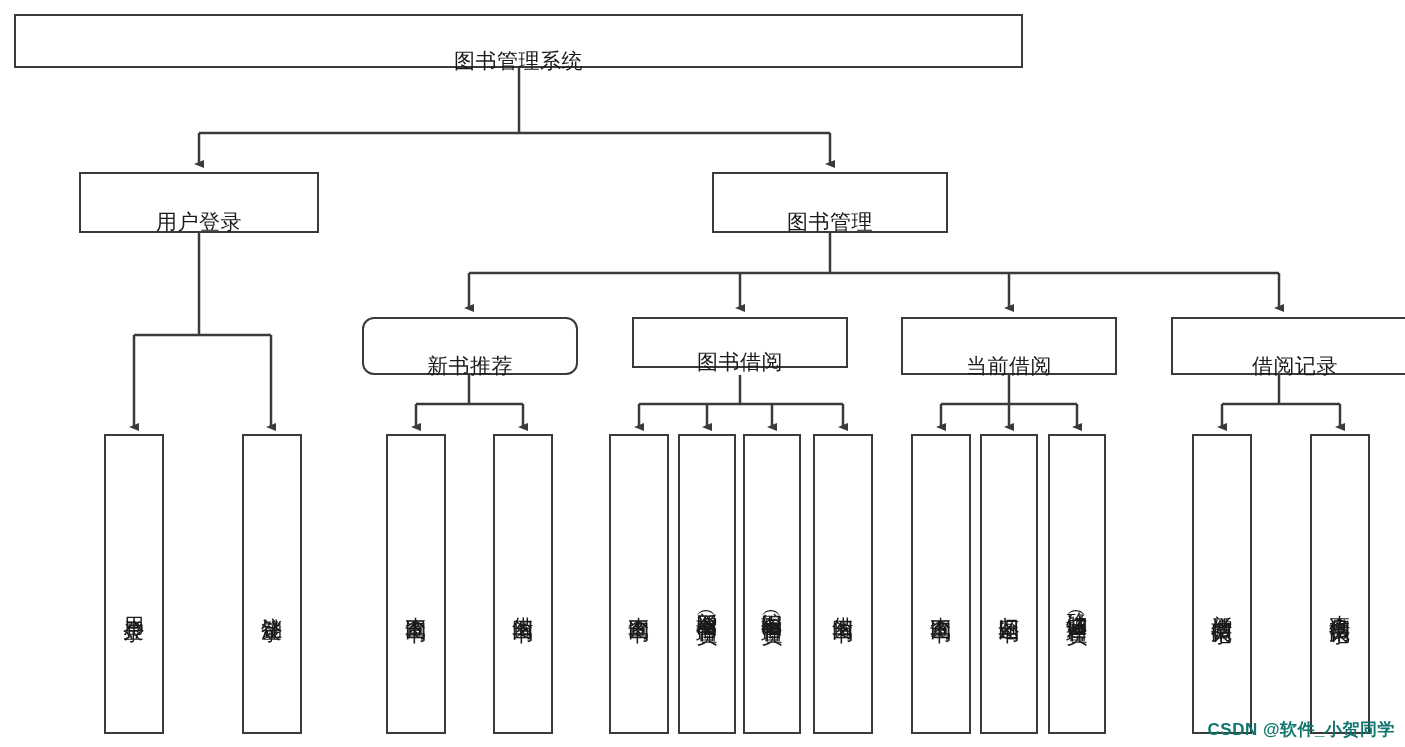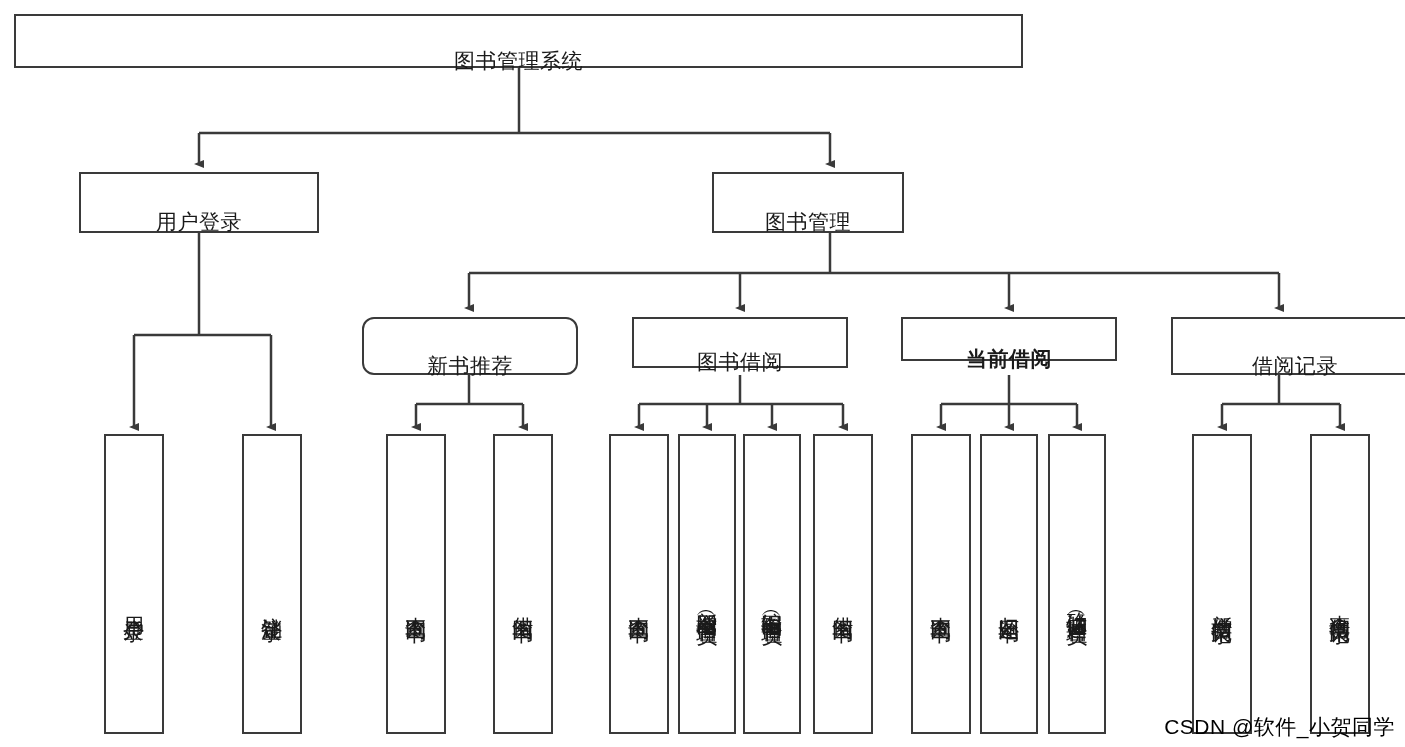--- a/index.html
+++ b/index.html
@@ -52,25 +52,26 @@
     text-orientation: upright;
     font-size: 21px;
     letter-spacing: 2px;
     white-space: nowrap;
     max-height: 100%;
   }
   .watermark {
     position: absolute;
     right: 10px;
     bottom: 6px;
-    font-size: 21px;
-    color: #000000;
+    font-size: 17px;
+    color: #0f766e;
     z-index: 5;
     white-space: nowrap;
     letter-spacing: 0.5px;
+    font-weight: bold;
   }
 </style>
 </head>
 <body>
 
 <div id="canvas">
 
   <svg id="edges" viewBox="0 0 1405 747">
     <defs>
       <marker id="arrow" markerWidth="10" markerHeight="10" refX="4" refY="5" orient="auto" markerUnits="userSpaceOnUse">
@@ -124,31 +125,31 @@
     </g>
   </svg>
 
   <div class="node horizontal" style="left:14px; top:14px; width:1009px; height:54px;">
     <span class="label">图书管理系统</span>
   </div>
 
   <div class="node horizontal" style="left:79px; top:172px; width:240px; height:61px;">
     <span class="label">用户登录</span>
   </div>
-  <div class="node horizontal" style="left:712px; top:172px; width:192px; height:61px;">
+  <div class="node horizontal" style="left:712px; top:172px; width:236px; height:61px;">
     <span class="label">图书管理</span>
   </div>
 
   <div class="node horizontal" style="left:362px; top:317px; width:216px; height:58px;border-radius:12px;">
     <span class="label">新书推荐</span>
   </div>
   <div class="node horizontal" style="left:632px; top:317px; width:216px; height:51px;">
     <span class="label">图书借阅</span>
   </div>
-  <div class="node horizontal" style="left:901px; top:317px; width:216px; height:44px;font-weight:bold;">
+  <div class="node horizontal" style="left:901px; top:317px; width:216px; height:58px;">
     <span class="label">当前借阅</span>
   </div>
   <div class="node horizontal" style="left:1171px; top:317px; width:248px; height:58px;">
     <span class="label">借阅记录</span>
   </div>
 
   <div class="node vertical" style="left:104px; top:434px; width:60px; height:300px;">
     <span class="label">用户登录</span>
   </div>
   <div class="node vertical" style="left:242px; top:434px; width:60px; height:300px;">

